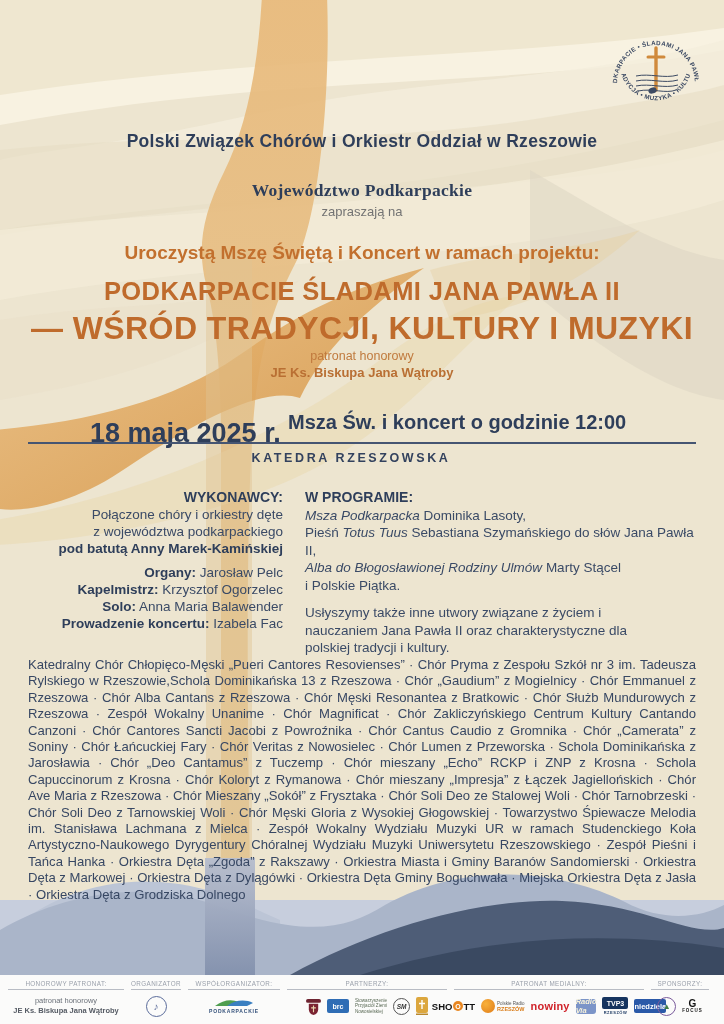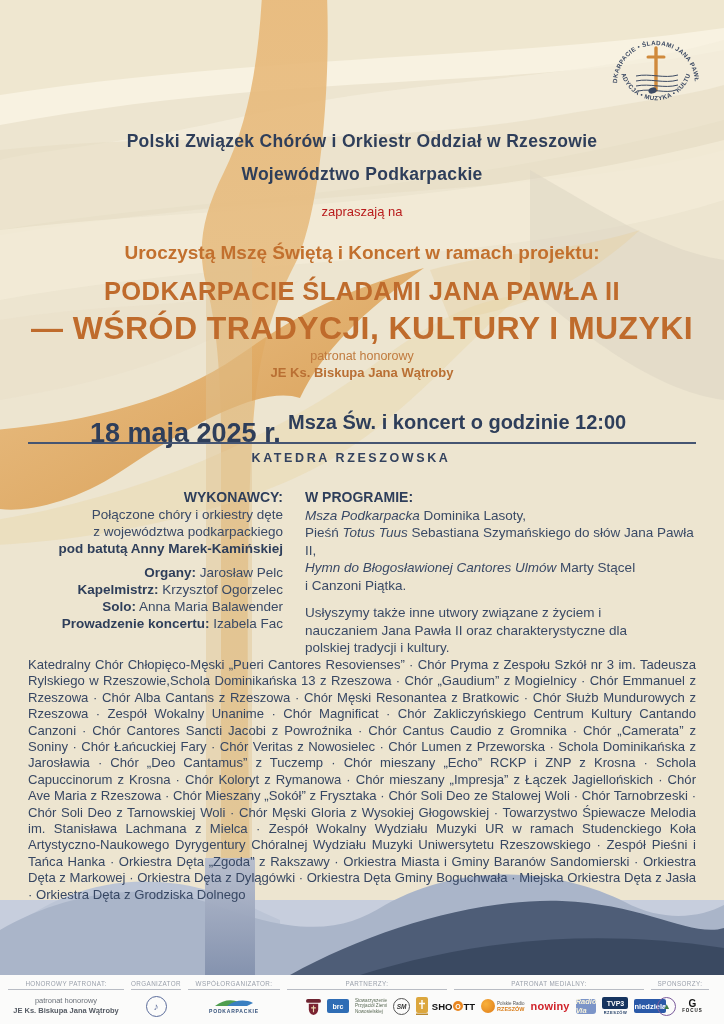--- a/index.html
+++ b/index.html
@@ -11,22 +11,22 @@
   .abs{position:absolute;}
   svg.bg{position:absolute;inset:0;z-index:0;}
   .layer{position:absolute;inset:0;z-index:2;}
 
   
   #badge{position:absolute;top:30px;right:18px;width:100px;height:100px;z-index:3;}
 
   
   .ctr{left:0;width:724px;text-align:center;}
   .hdr1{top:131px;font-size:17.5px;font-weight:700;color:#2e3e5a;letter-spacing:.3px;}
-  .hdr2{top:164px;font-size:17.5px;font-weight:700;color:#2e3e5a;letter-spacing:.3px;}
-  .invite{top:204px;font-size:13px;color:#b91c1c;}
+  .hdr2{top:180px;font-size:17.5px;font-weight:700;color:#2e3e5a;letter-spacing:.3px;font-family:Liberation Serif, serif;}
+  .invite{top:204px;font-size:13px;color:#737373;}
 
   .t-intro{top:242px;font-size:19px;font-weight:700;color:#c2702e;}
   .t-main1{top:277px;font-size:25.5px;font-weight:800;color:#bf6b2c;letter-spacing:.4px;}
   .t-main2{top:310px;font-size:32px;font-weight:800;color:#bf6b2c;letter-spacing:.4px;}
   .pat-l{top:349px;font-size:12.5px;color:#c07a3e;}
   .pat-n{top:365px;font-size:13px;font-weight:700;color:#b96f33;}
 
   
   .date{left:90px;top:418px;font-size:27px;font-weight:800;color:#2e3e5a;}
   .time{left:288px;top:411px;font-size:20px;font-weight:700;color:#2e3e5a;}
@@ -185,22 +185,22 @@
       <p class="role"><strong>Kapelmistrz:</strong> <span>Krzysztof Ogorzelec</span></p>
       <p class="role"><strong>Solo:</strong> <span>Anna Maria Balawender</span></p>
       <p class="role"><strong>Prowadzenie koncertu:</strong> <span>Izabela Fac</span></p>
     </div>
   </div>
 
   <div class="abs col-right">
     <p class="col-h">W PROGRAMIE:</p>
     <p><span class="it">Msza Podkarpacka</span><span> Dominika Lasoty,</span></p>
     <p><span>Pieśń </span><span class="it">Totus Tuus</span><span> Sebastiana Szymańskiego do słów Jana Pawła II,</span></p>
-    <p><span class="it">Hymn do Błogosławionej Cantores Ulmów</span><span> Marty Stącel</span></p>
-    <p>i Canzoni Piątka.</p>
+    <p><span class="it">Alba do Błogosławionej Rodziny Ulmów</span><span> Marty Stącel</span></p>
+    <p>i Polskie Piątka.</p>
     <p class="pnote">Usłyszymy także inne utwory związane z życiem i nauczaniem Jana Pawła II oraz charakterystyczne dla polskiej tradycji i kultury.</p>
   </div>
 
   <div class="abs ensembles">Katedralny Chór Chłopięco-Męski „Pueri Cantores Resovienses” · Chór Pryma z Zespołu Szkół nr 3 im. Tadeusza Rylskiego w Rzeszowie,Schola Dominikańska 13 z Rzeszowa · Chór „Gaudium” z Mogielnicy · Chór Emmanuel z Rzeszowa · Chór Alba Cantans z Rzeszowa · Chór Męski Resonantea z Bratkowic · Chór Służb Mundurowych z Rzeszowa · Zespół Wokalny Unanime · Chór Magnificat · Chór Zakliczyńskiego Centrum Kultury Cantando Canzoni · Chór Cantores Sancti Jacobi z Powroźnika · Chór Cantus Caudio z Gromnika · Chór „Camerata” z Soniny · Chór Łańcuckiej Fary · Chór Veritas z Nowosielec · Chór Lumen z Przeworska · Schola Dominikańska z Jarosławia · Chór „Deo Cantamus” z Tuczemp · Chór mieszany „Echo” RCKP i ZNP z Krosna · Schola Capuccinorum z Krosna · Chór Koloryt z Rymanowa · Chór mieszany „Impresja” z Łączek Jagiellońskich · Chór Ave Maria z Rzeszowa · Chór Mieszany „Sokół” z Frysztaka · Chór Soli Deo ze Stalowej Woli · Chór Tarnobrzeski · Chór Soli Deo z Tarnowskiej Woli · Chór Męski Gloria z Wysokiej Głogowskiej · Towarzystwo Śpiewacze Melodia im. Stanisława Lachmana z Mielca · Zespół Wokalny Wydziału Muzyki UR w ramach Studenckiego Koła Artystyczno-Naukowego Dyrygentury Chóralnej Wydziału Muzyki Uniwersytetu Rzeszowskiego · Zespół Pieśni i Tańca Hanka · Orkiestra Dęta „Zgoda” z Rakszawy · Orkiestra Miasta i Gminy Baranów Sandomierski · Orkiestra Dęta z Markowej · Orkiestra Dęta z Dylągówki · Orkiestra Dęta Gminy Boguchwała · Miejska Orkiestra Dęta z Jasła · Orkiestra Dęta z Grodziska Dolnego</div>
 </div>
 
 <div class="footer">
 
   <div class="fg" style="width:116px">
     <div class="fg-label">HONOROWY PATRONAT:</div>

